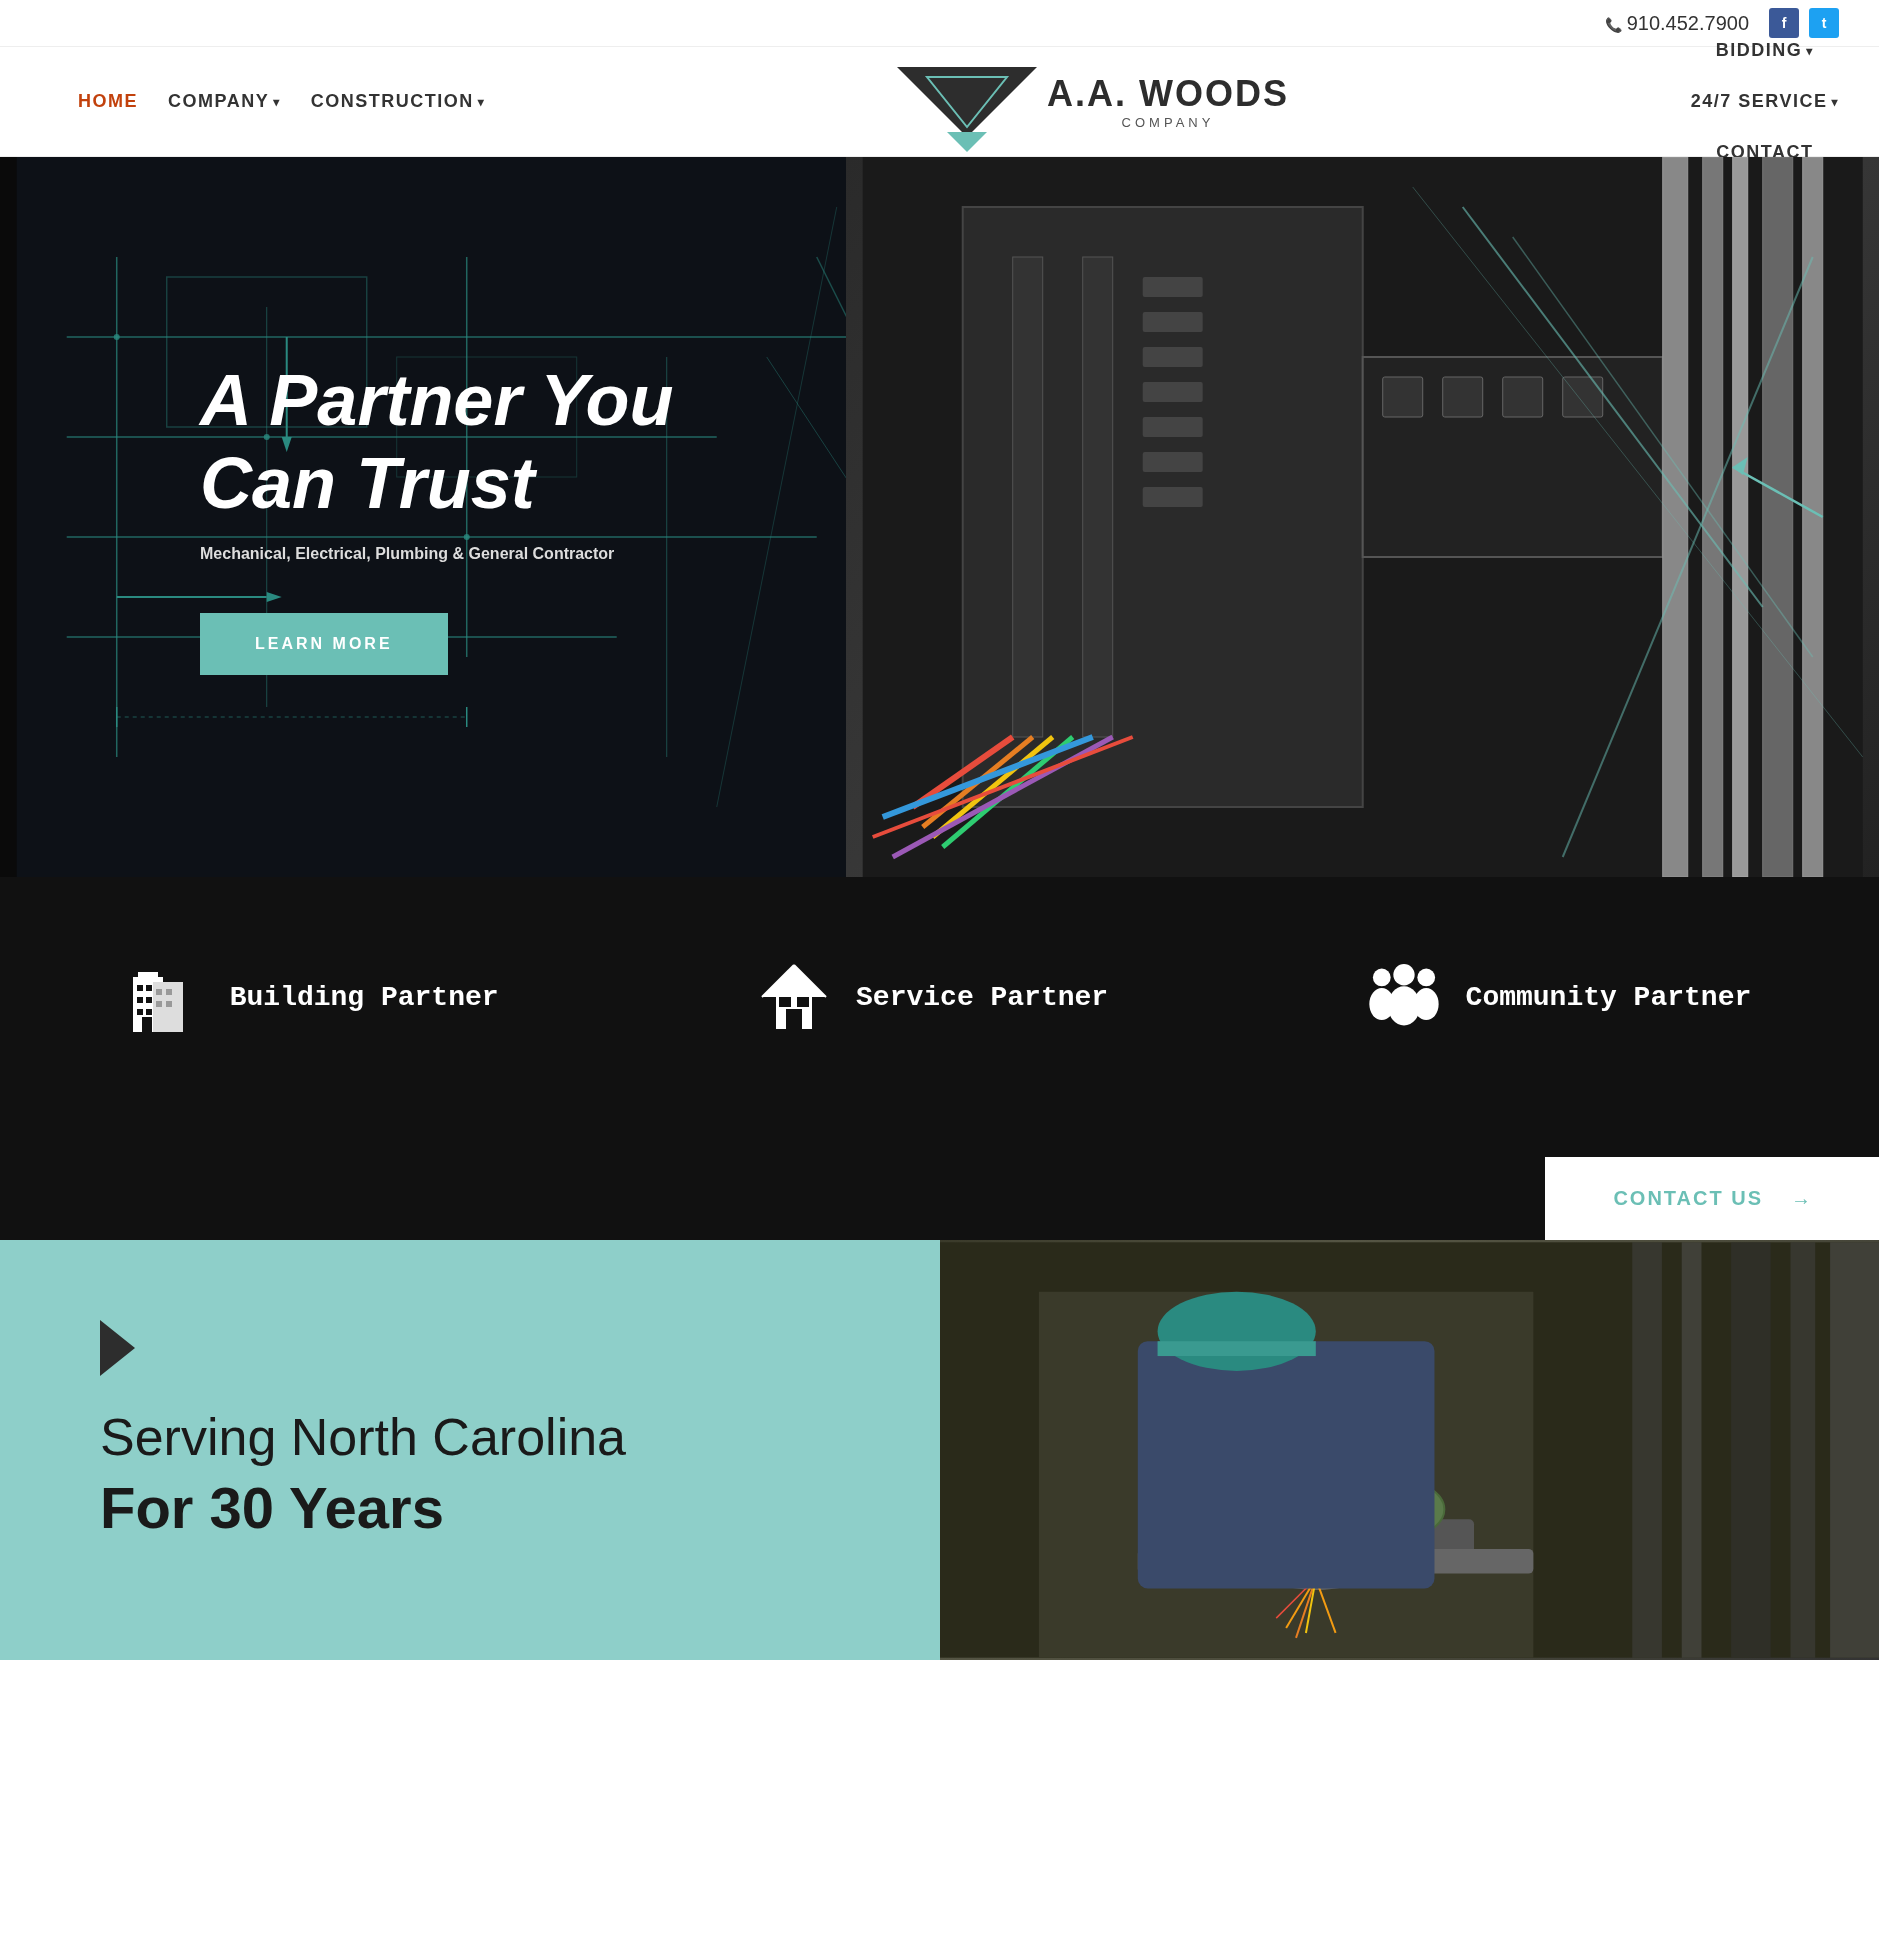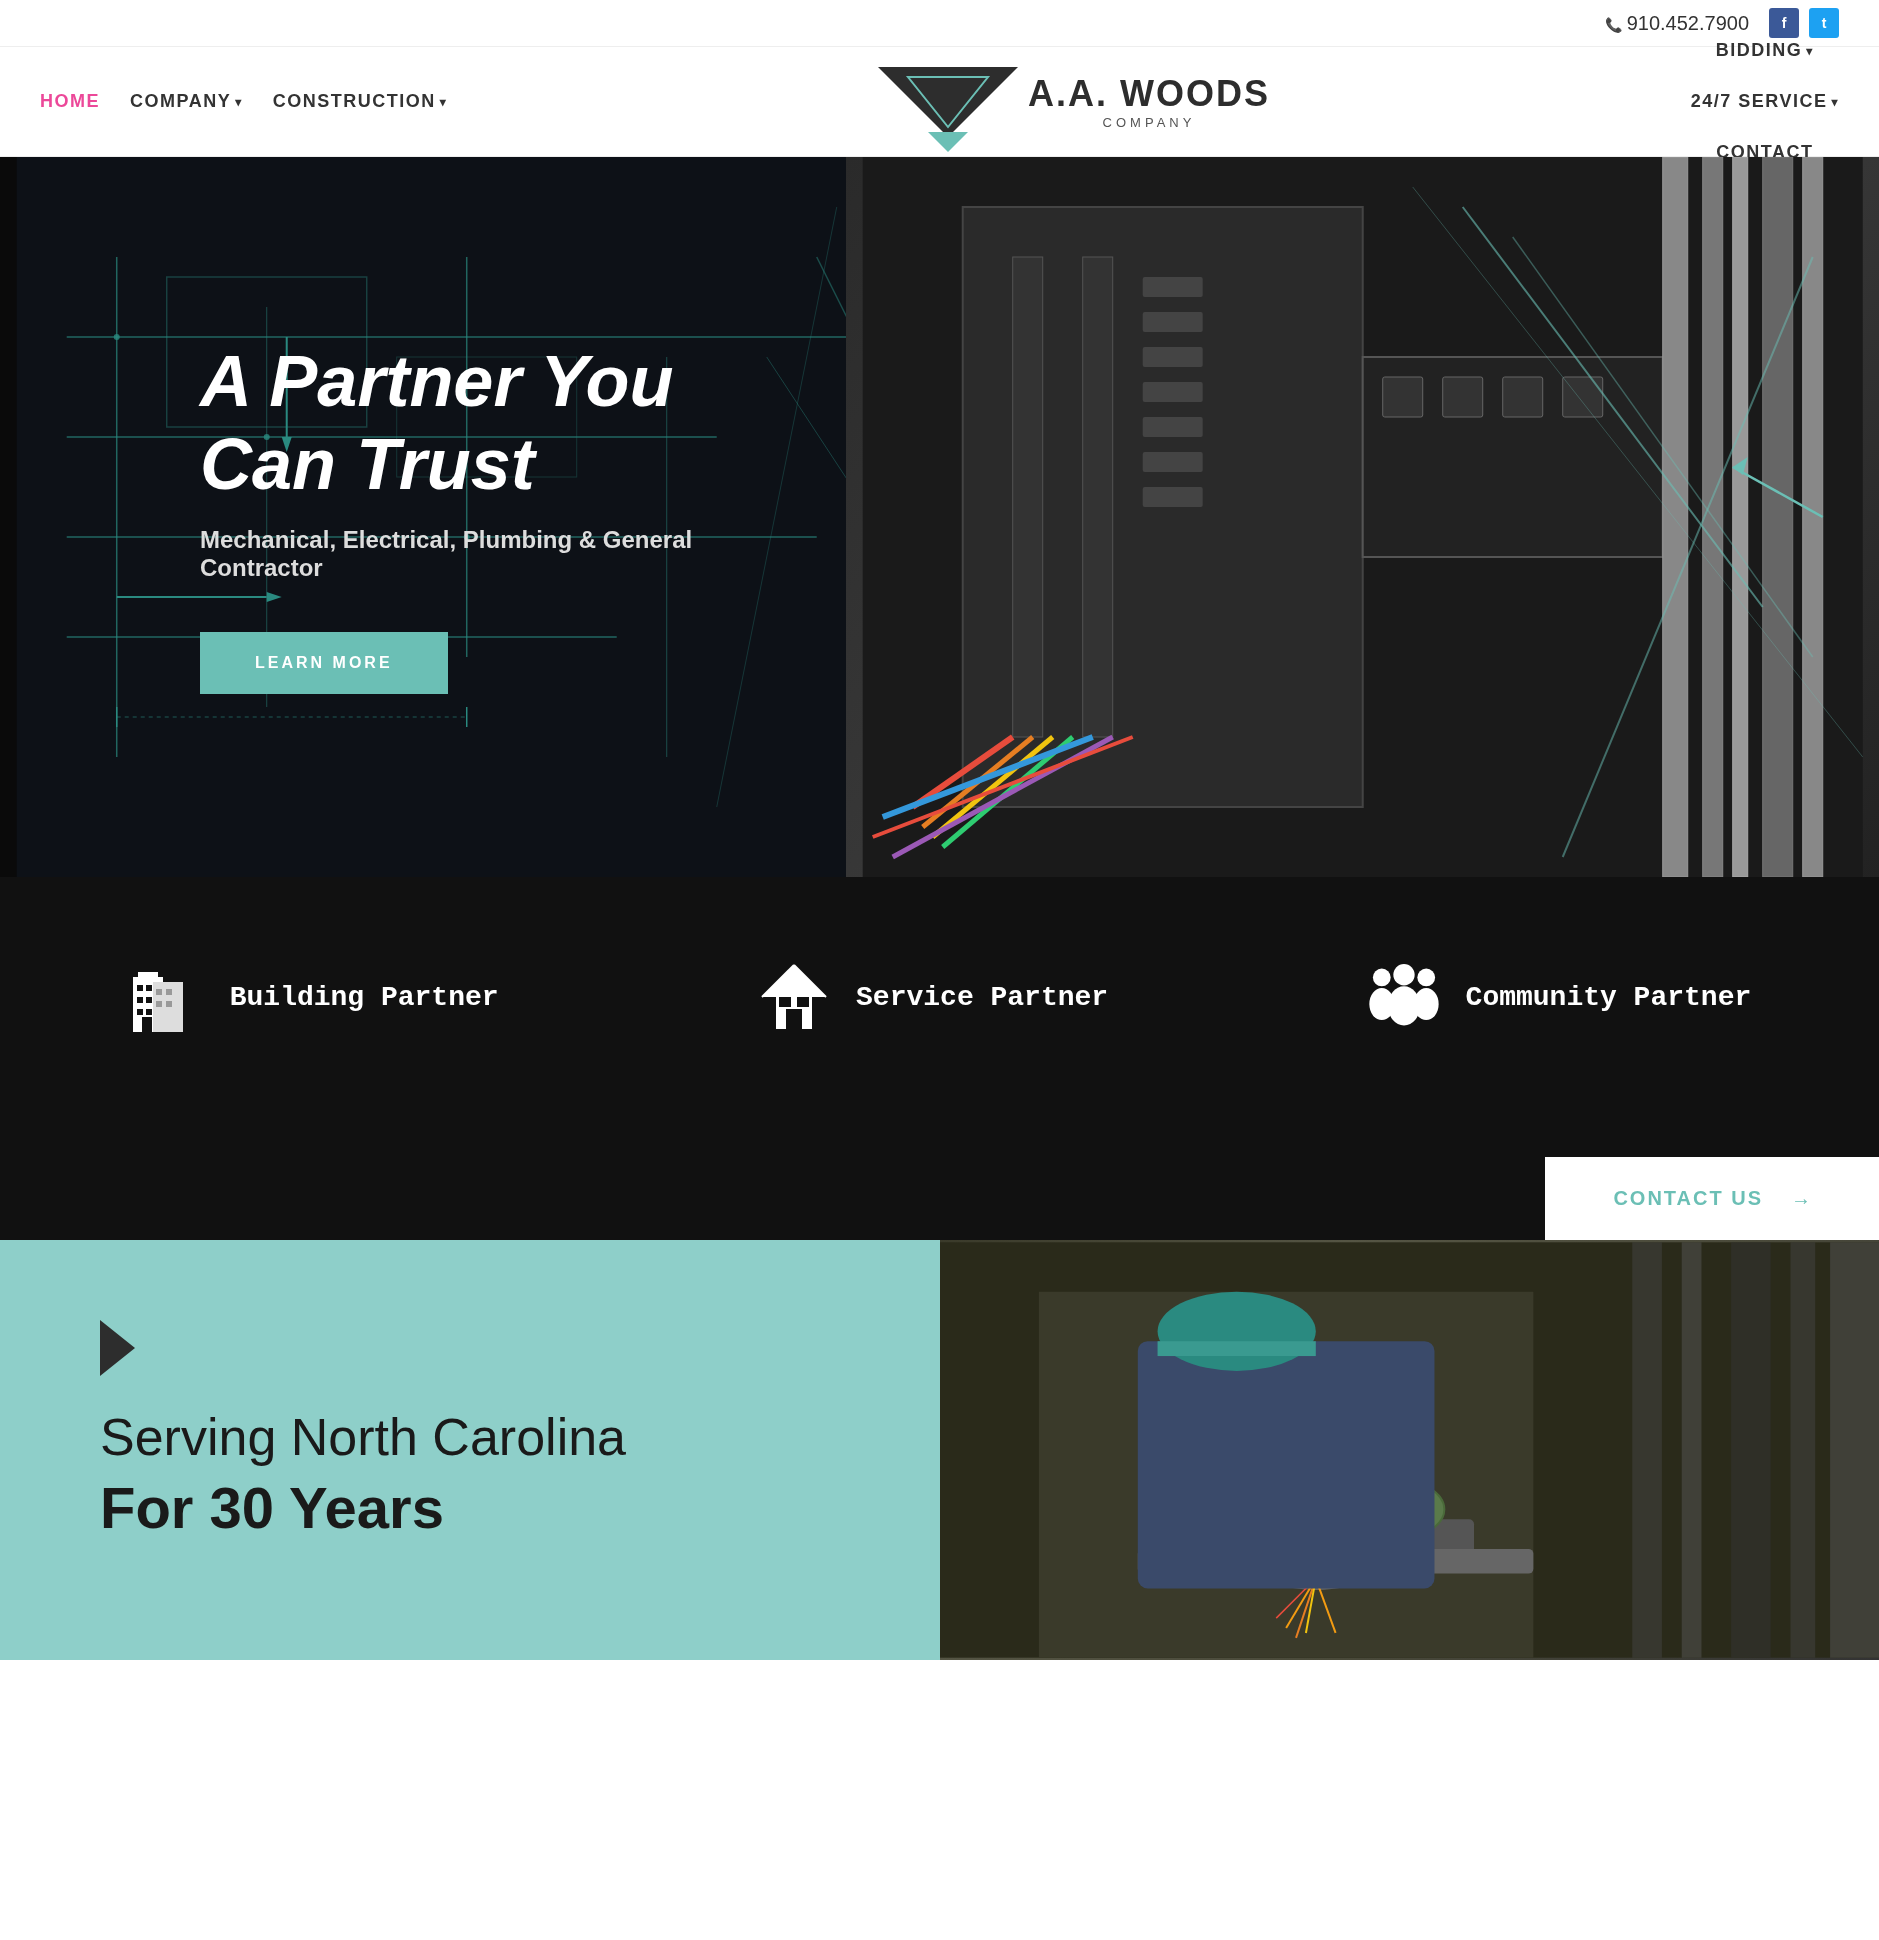--- a/index.html
+++ b/index.html
@@ -47,21 +47,21 @@
     .nav-item {
       font-size: 18px;
       font-weight: 700;
       letter-spacing: 1.5px;
       color: #333;
       cursor: pointer;
       text-transform: uppercase;
       text-decoration: none;
       display: flex; align-items: center; gap: 4px;
     }
-    .nav-item.active { color: #ec4899; }
+    .nav-item.active { color: #c2410c; margin-left: 38px; }
     .nav-item .arrow { font-size: 12px; }
 
     
     .logo-container {
       display: flex;
       flex-direction: row;
       align-items: center;
       cursor: pointer;
     }
     .logo-text-area {
@@ -131,21 +131,21 @@
     }
     .hero-title {
       font-size: 72px;
       font-weight: 700;
       color: #fff;
       line-height: 1.15;
       margin-bottom: 20px;
       font-style: italic;
     }
     .hero-subtitle {
-      font-size: 24px;
+      font-size: 16px;
       color: #ddd;
       font-weight: 600;
       margin-bottom: 50px;
     }
     .learn-more-btn {
       display: inline-block;
       background: #6bbfb5;
       color: #fff;
       font-size: 16px;
       font-weight: 700;

